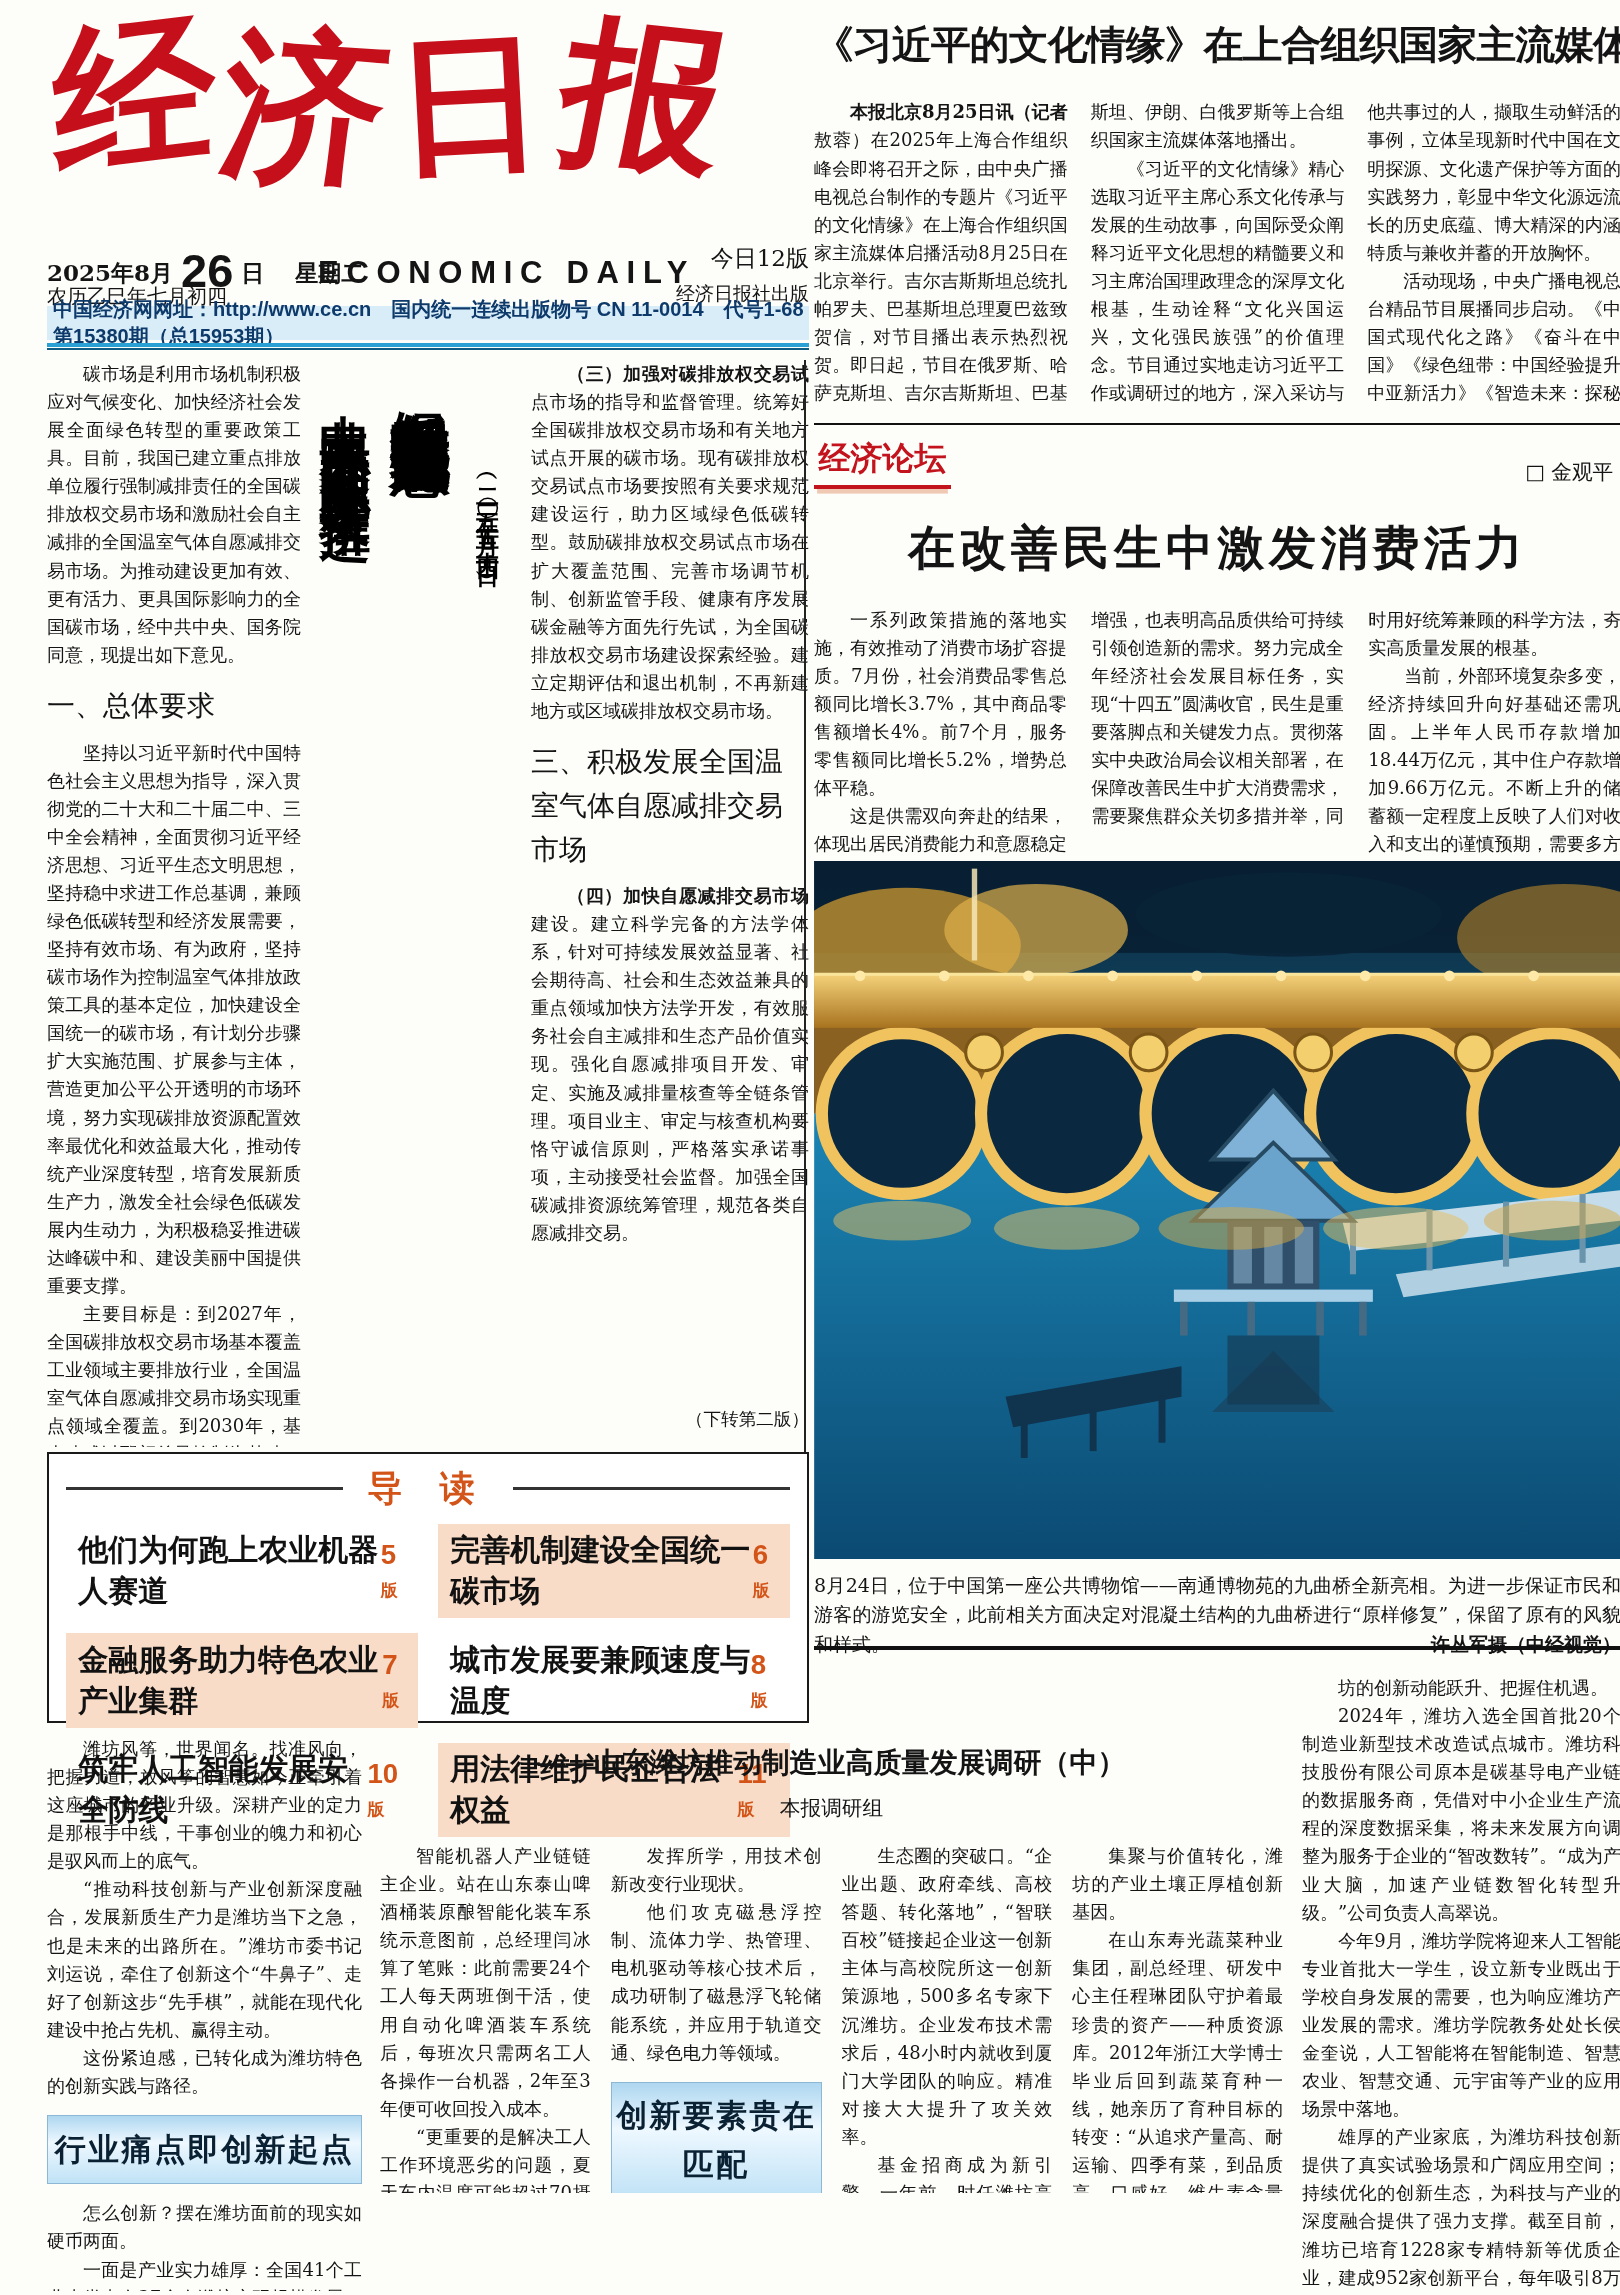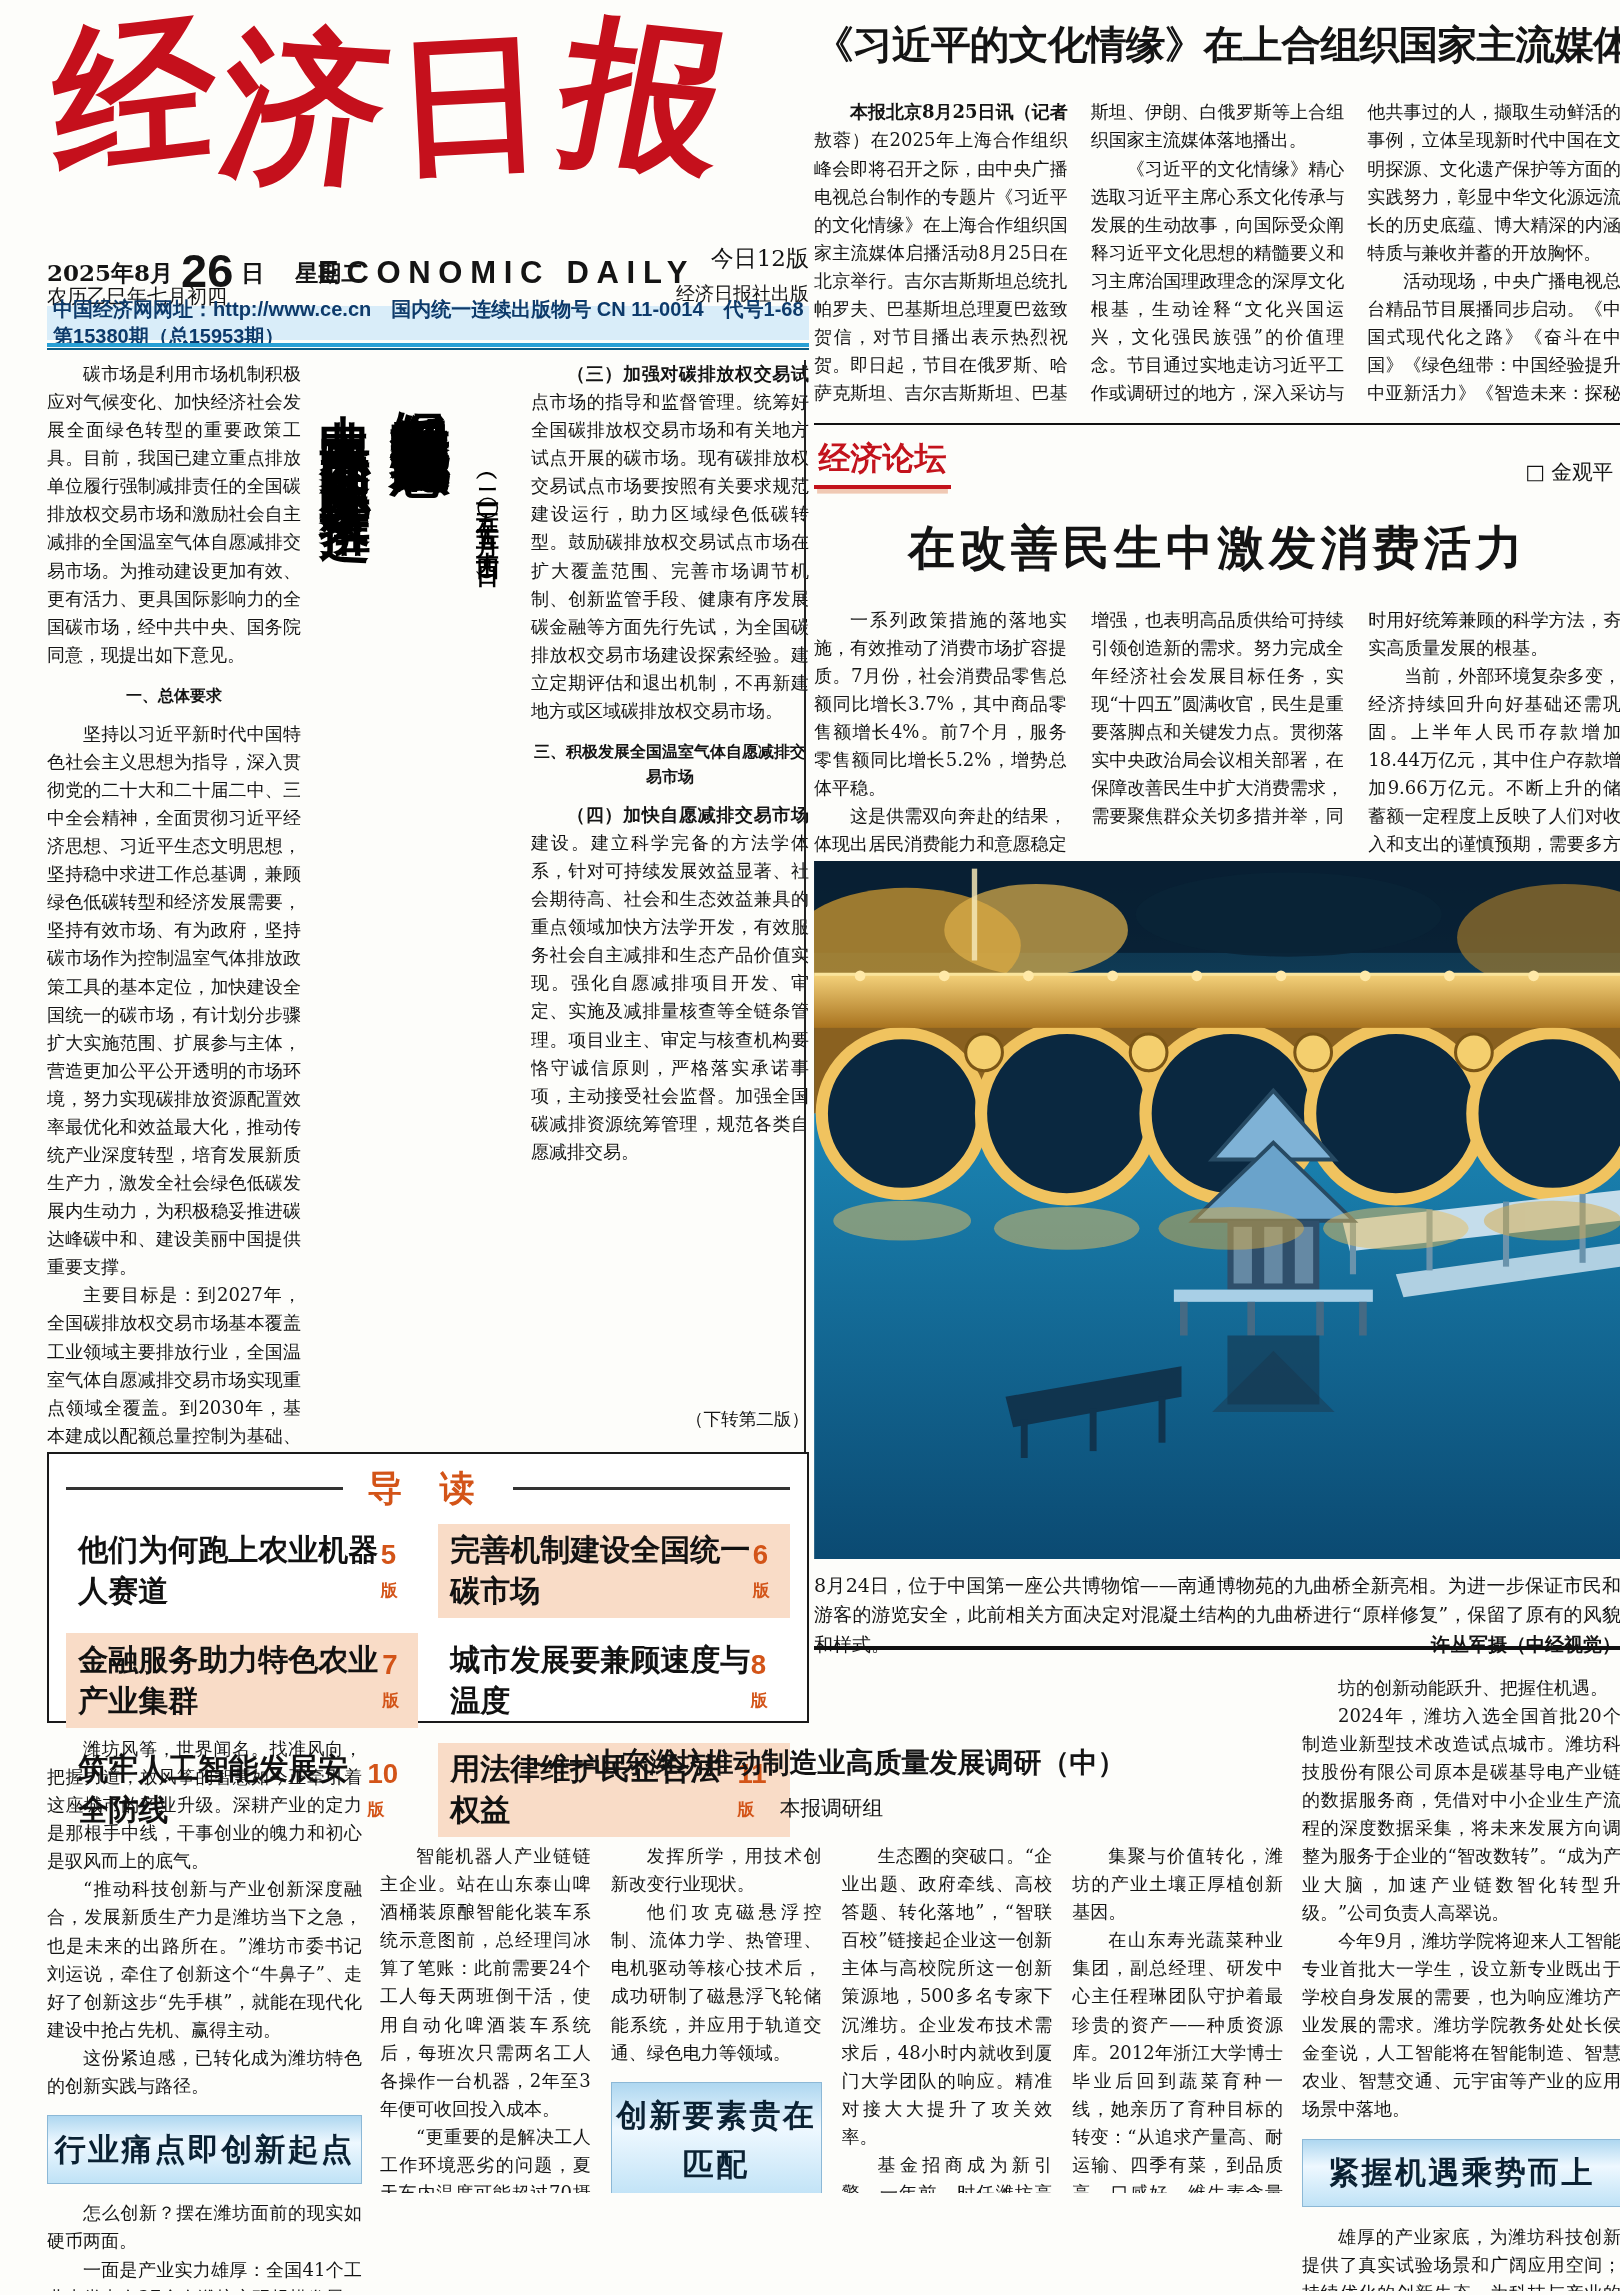--- a/index.html
+++ b/index.html
@@ -32,22 +32,22 @@
   
   #toparticle{left:814px;top:18.4px;width:807px;height:401px;}
   #toparticle .headline{font-size:39px;font-weight:900;letter-spacing:-0.8px;white-space:nowrap;
       font-family:"Liberation Sans",sans-serif;transform:scaleX(1.02);transform-origin:left;}
   #toparticle .cols{margin-top:26px;height:322px;column-count:3;column-gap:23px;overflow:hidden;}
   #rule-top-article{left:814px;top:423px;width:807px;height:2.3px;background:#111;}
 
   .coltext{font-size:18px;line-height:1.56;text-align:justify;}
   .coltext p.p, .coltext p.b{margin:0;text-indent:2em;}
   .coltext p.b::first-line{font-weight:bold;}
-  .coltext div.h{font-family:"Liberation Sans",sans-serif;font-weight:700;text-align:center;
-                 font-size:16px;margin:15.3px 0 10.7px;}
+  .coltext div.h{font-family:"Liberation Sans",sans-serif;font-weight:400;text-align:left;
+                 font-size:28px;margin:15.3px 0 10.7px;}
   .coltext div.sub{background:linear-gradient(#aed7f0,#eef8ff 40%,#bfe2f6);border:0.8px solid #8cb8d6;
      font-family:"Liberation Sans",sans-serif;font-weight:900;font-size:31px;letter-spacing:2.3px;
      color:#0a2133;text-align:center;padding:9.2px 0;margin:15.3px 0;text-indent:0;}
 
   
   #forum{left:814px;top:435px;width:807px;height:420px;}
   #forum-label{display:inline-block;color:#c3131c;font-weight:900;font-size:32px;
       font-family:"Liberation Sans",sans-serif;border-bottom:4.6px solid #c3131c;
       box-shadow:0 7.7px 0 -3.1px #f0c9b4;padding:1.5px 4.6px 4.6px;}
   #forum-byline{position:absolute;right:7.7px;top:23px;font-size:20.7px;}
@@ -331,18 +331,17 @@
           <p class="p">集聚与价值转化，潍坊的产业土壤正厚植创新基因。</p>
           <p class="p">在山东寿光蔬菜种业集团，副总经理、研发中心主任程琳团队守护着最珍贵的资产——种质资源库。2012年浙江大学博士毕业后回到蔬菜育种一线，她亲历了育种目标的转变：“从追求产量高、耐运输、四季有菜，到品质高、口感好、维生素含量高、抗病性强。市场在变，我们也在变。”</p>
         </div>
     </div>
   </div>
 
   <div id="bot-right" class="abs coltext">
       <p class="p">坊的创新动能跃升、把握住机遇。</p>
       <p class="p">2024年，潍坊入选全国首批20个制造业新型技术改造试点城市。潍坊科技股份有限公司原本是碳基导电产业链的数据服务商，凭借对中小企业生产流程的深度数据采集，将未来发展方向调整为服务于企业的“智改数转”。“成为产业大脑，加速产业链数智化转型升级。”公司负责人高翠说。</p>
       <p class="p">今年9月，潍坊学院将迎来人工智能专业首批大一学生，设立新专业既出于学校自身发展的需要，也为响应潍坊产业发展的需求。潍坊学院教务处处长侯金奎说，人工智能将在智能制造、智慧农业、智慧交通、元宇宙等产业的应用场景中落地。</p>
-      <div class="sub">紧握机遇乘势而上</div>
       <p class="p">雄厚的产业家底，为潍坊科技创新提供了真实试验场景和广阔应用空间；持续优化的创新生态，为科技与产业的深度融合提供了强力支撑。截至目前，潍坊已培育1228家专精特新等优质企业，建成952家创新平台，每年吸引8万多名青年人才来潍发展，去年全市发明专利授权量增长14.6%。</p>
     </div>
 
 </div>
 
 
 </body></html>

